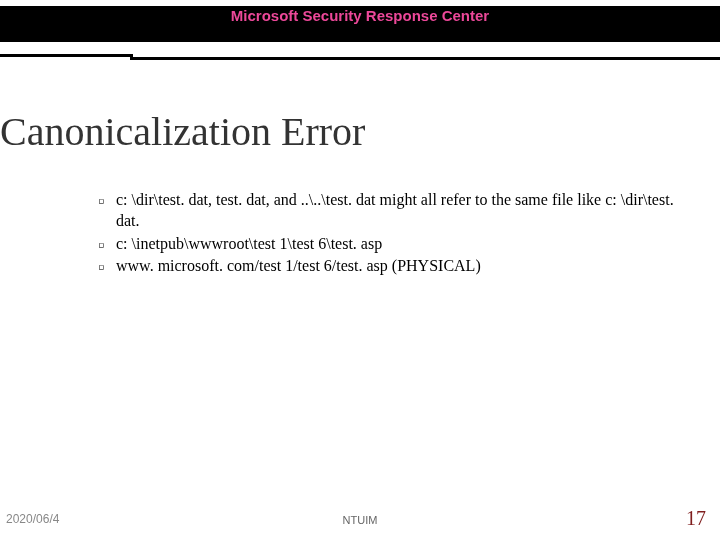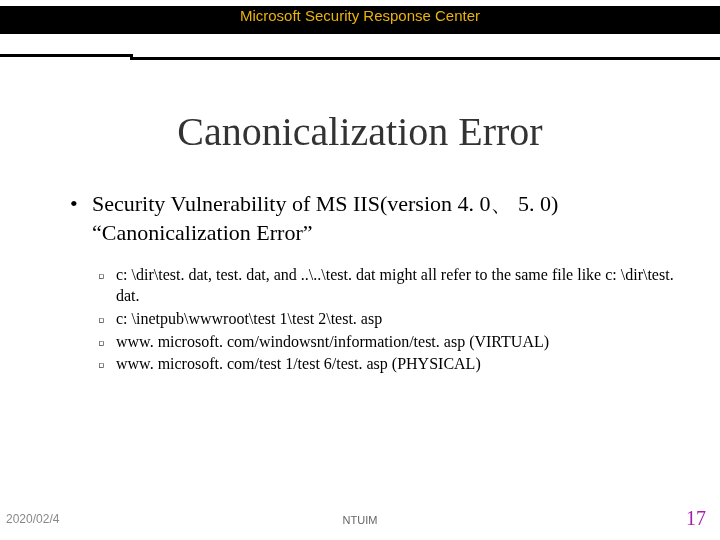--- a/index.html
+++ b/index.html
@@ -16,25 +16,25 @@
     position: relative;
     width: 720px;
     height: 540px;
     box-sizing: border-box;
   }
   .header-bar {
     position: absolute;
     left: 0;
     top: 6px;
     width: 100%;
-    height: 28px;
+    height: 36px;
     background: #000;
-    color: #eab308;
+    color: #ec4899;
     font-family: Arial, Helvetica, sans-serif;
-    font-weight: normal;
+    font-weight: bold;
     font-size: 15px;
     text-align: center;
     line-height: 20px;
     padding-top: 0;
   }
   .header-underline {
     position: absolute;
     left: 0;
     top: 54px;
     width: 100%;
@@ -56,21 +56,21 @@
     position: absolute;
     left: 130px; top: 0;
     width: 3px; height: 6px;
     background: #000;
   }
   .title {
     position: absolute;
     top: 108px;
     left: 0;
     width: 100%;
-    text-align: center;
+    text-align: left;
     font-size: 40px;
     color: #333;
     font-family: Georgia, serif;
   }
   .content {
     position: absolute;
     top: 190px;
     left: 70px;
     right: 40px;
     font-size: 22px;
@@ -122,57 +122,51 @@
     text-align: center;
     font-size: 11px;
     color: #666;
     font-family: Arial, sans-serif;
   }
   .footer-page {
     position: absolute;
     right: 14px;
     bottom: 10px;
     font-size: 20px;
-    color: #a21caf;
+    color: #7f1d1d;
     font-family: Georgia, serif;
   }
 </style>
 </head>
 <body>
 
 <div class="slide">
 
   <div class="header-bar">
     <span>Microsoft Security Response Center</span>
   </div>
   <div class="header-underline">
     <div class="seg1"></div>
       <div class="seg2"></div>
       <div class="seg3"></div>
   </div>
 
   <div class="title">Canonicalization Error</div>
 
   <div class="content">
-    <div class="lvl1">
-      <span>Security Vulnerability of MS IIS(version 4. 0、 5. 0)  “Canonicalization Error”</span>
-    </div>
     <div class="lvl2-wrap">
       <div class="lvl2">
         <span>c: \dir\test. dat,  test. dat,  and ..\..\test. dat  might all refer to the same file like c: \dir\test. dat.</span>
       </div>
       <div class="lvl2">
-        <span>c: \inetpub\wwwroot\test 1\test 2\test. asp</span>
-      </div>
-      <div class="lvl2">
-        <span>www. microsoft. com/windowsnt/information/test. asp  (VIRTUAL)</span>
+        <span>c: \inetpub\wwwroot\test 1\test 6\test. asp</span>
       </div>
       <div class="lvl2">
         <span>www. microsoft. com/test 1/test 6/test. asp  (PHYSICAL)</span>
       </div>
     </div>
   </div>
 
-  <div class="footer-date">2020/02/4</div>
+  <div class="footer-date">2020/06/4</div>
   <div class="footer-center">NTUIM</div>
   <div class="footer-page">17</div>
 
 </div>
 
 </body></html>

